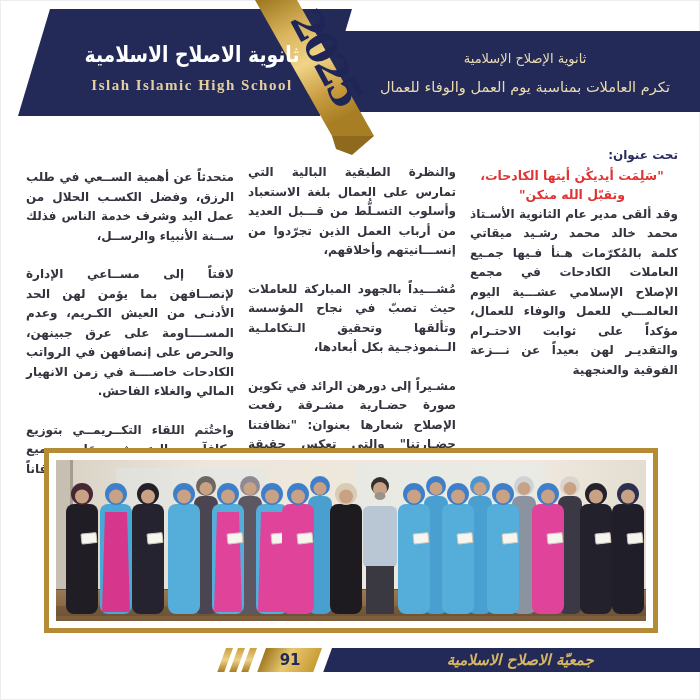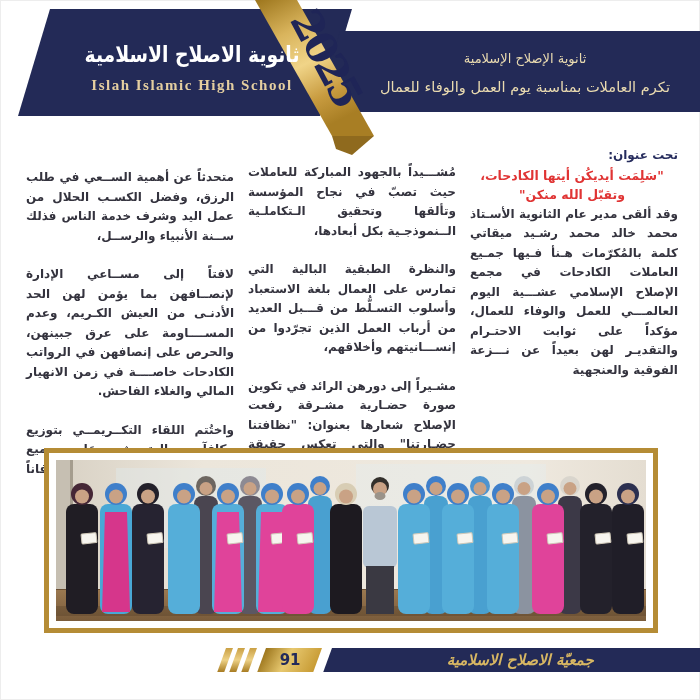--- a/index.html
+++ b/index.html
@@ -70,22 +70,22 @@
   <div class="columns">
       <div class="col col-right">
         <div class="heading">تحت عنوان:</div>
         <div class="red-lines">
           <div>"سَلِمَت أيديكُن أيتها الكادحات،</div>
           <div>وتقبّل الله منكن"</div>
         </div>
         <p class="para">وقد ألقى مدير عام الثانوية الأسـتاذ محمد خالد محمد رشـيد ميقاتي كلمة بالمُكرّمات هـنأ فـيها جمـيع العاملات الكادحات في مجمع الإصلاح الإسلامي عشـــية اليوم العالمـــي للعمل والوفاء للعمال، مؤكداً على ثوابت الاحتـرام والتقديـر لهن بعيداً عن نـــزعة الفوقية والعنجهية</p>
       </div>
       <div class="col col-middle">
+        <p class="para">والنظرة الطبقية البالية التي تمارس على العمال بلغة الاستعباد وأسلوب التسـلُّط من قـــبل العديد من أرباب العمل الذين تجرّدوا من إنســـانيتهم وأخلاقهم،</p>
         <p class="para">مُشـــيداً بالجهود المباركة للعاملات حيث تصبّ في نجاح المؤسسة وتألقها وتحقيق الـتكاملـية الــنموذجـية بكل أبعادها،</p>
-        <p class="para">والنظرة الطبقية البالية التي تمارس على العمال بلغة الاستعباد وأسلوب التسـلُّط من قـــبل العديد من أرباب العمل الذين تجرّدوا من إنســـانيتهم وأخلاقهم،</p>
         <p class="para">مشـيراً إلى دورهن الرائد في تكوين صورة حضـارية مشـرقة رفعت الإصلاح شعارها بعنوان: "نظافتنا حضـارتنا" والتي تعكس حقيقة ديـنـنا الحـنـيف القائم على حب النظافة والطهارة والإتقان،</p>
       </div>
       <div class="col col-left">
         <p class="para">متحدثاً عن أهمية الســعي في طلب الرزق، وفضل الكسـب الحلال من عمل اليد وشرف خدمة الناس فذلك ســنة الأنبياء والرســل،</p>
         <p class="para">لافتاً إلى مســاعي الإدارة لإنصــافهن بما يؤمن لهن الحد الأدنـى من العيش الكـريم، وعدم المســــاومة على عرق جبينهن، والحرص على إنصافهن في الرواتب الكادحات خاصــــة في زمن الانهيار المالي والغلاء الفاحش.</p>
         <p class="para">واختُتم اللقاء التكــريمــي بتوزيع مكافآت مالية شــــــمَلت جميع العاملات تقديراً لجهودهن وعرفاناً بعطاءاتهن.</p>
       </div>
     </div>
 
   <div class="photo-frame">

